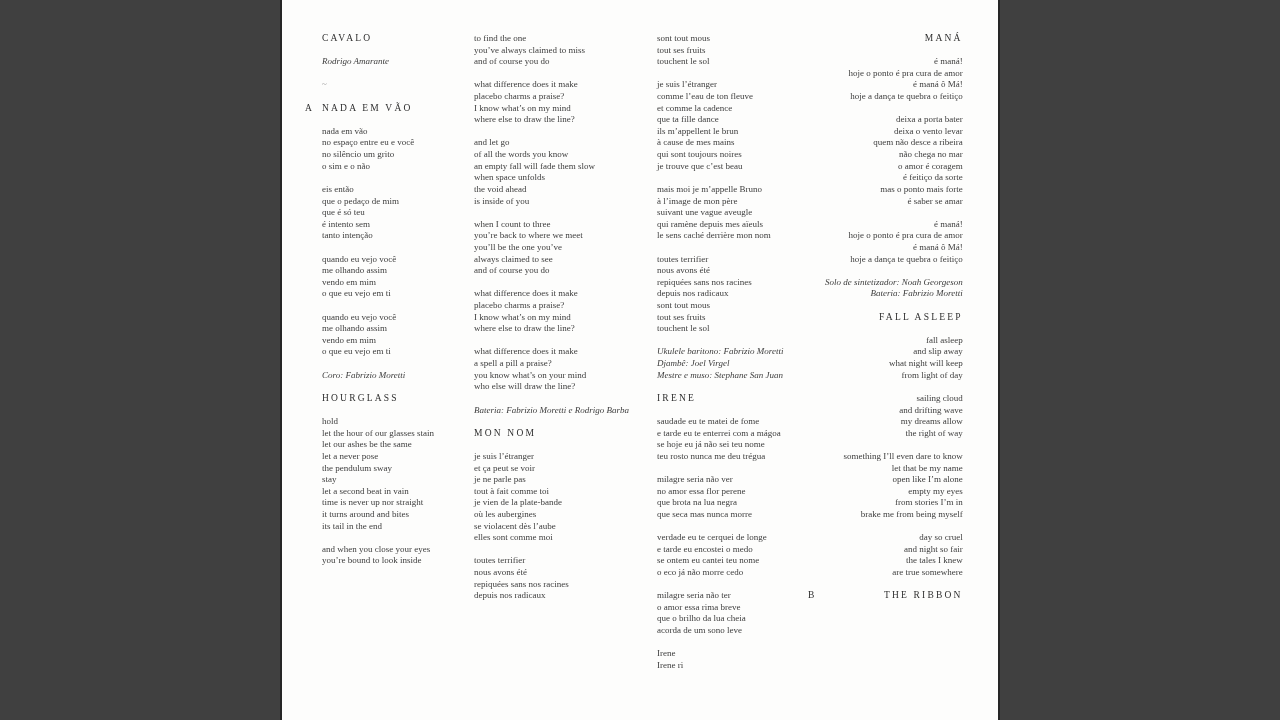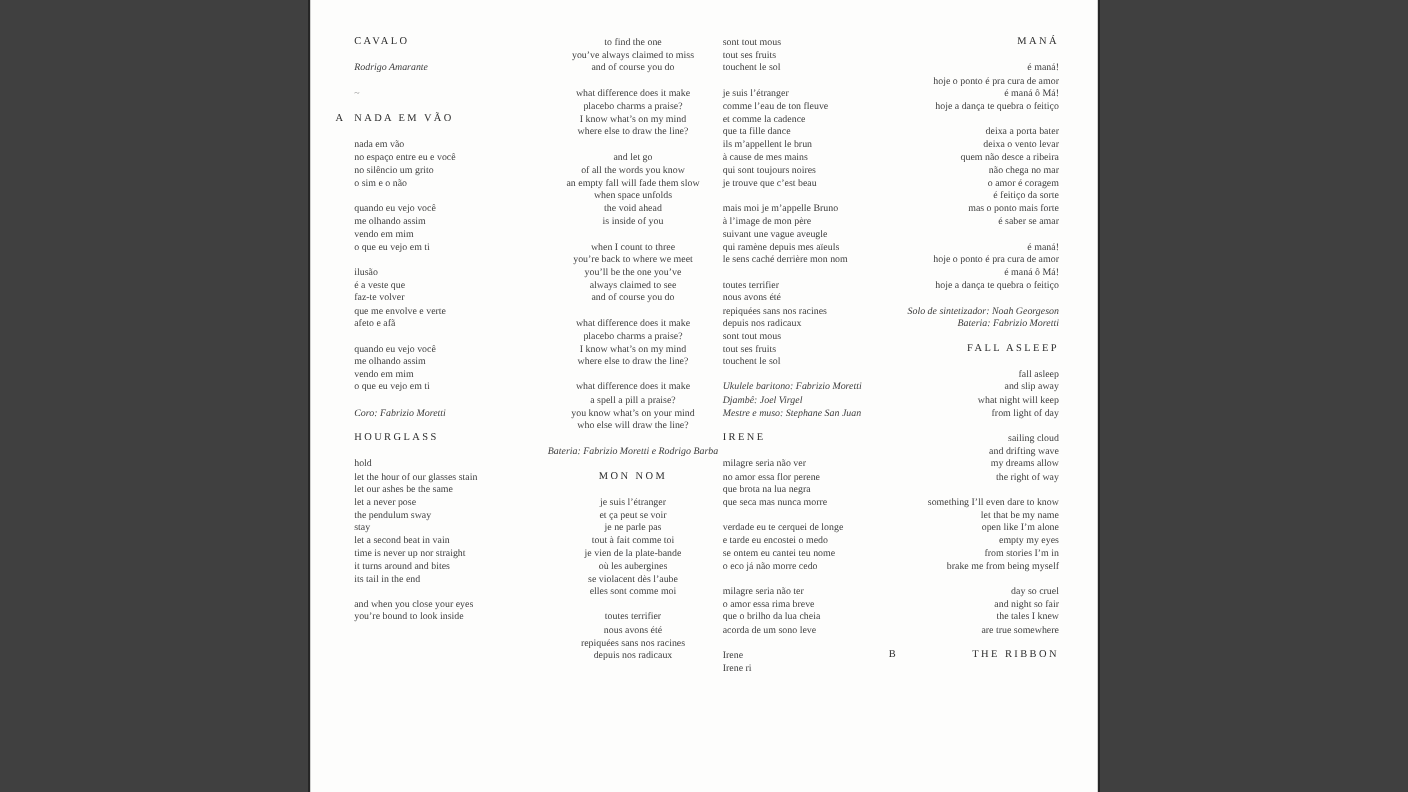--- a/index.html
+++ b/index.html
@@ -23,21 +23,21 @@
     border-left:2px solid #262626;border-right:2px solid #262626;
     box-sizing:border-box;
   }
   .col{
     position:absolute;top:33px;
     white-space:nowrap;
     color:var(--ink);
     font-size:9px;
   }
   .col-1{left:40px;}
-  .col-2{left:216px;text-align:center;}
+  .col-2{left:192px;}
   .col-3{left:375px;}
   .col-4{left:543px;text-align:right;}
   .line{line-height:11.62px;height:11.62px;}
   .block{margin-top:11.62px;position:relative;}
   .block:first-child{margin-top:0;}
   .block.title .line,
   .block.heading .line{
     letter-spacing:2.2px;
     color:var(--head);
     font-size:9.5px;
@@ -72,31 +72,31 @@
           <span class="marker">A</span>
           <div class="line">NADA EM VÃO</div>
         </div>
         <div class="block stanza">
           <div class="line">nada em vão</div>
           <div class="line">no espaço entre eu e você</div>
           <div class="line">no silêncio um grito</div>
           <div class="line">o sim e o não</div>
         </div>
         <div class="block stanza">
+          <div class="line">eis então</div>
+          <div class="line">que o pedaço de mim</div>
+          <div class="line">que é só teu</div>
+          <div class="line">é intento sem</div>
+          <div class="line">tanto intenção</div>
+        </div>
+        <div class="block stanza">
           <div class="line">quando eu vejo você</div>
           <div class="line">me olhando assim</div>
           <div class="line">vendo em mim</div>
           <div class="line">o que eu vejo em ti</div>
-        </div>
-        <div class="block stanza">
-          <div class="line">ilusão</div>
-          <div class="line">é a veste que</div>
-          <div class="line">faz-te volver</div>
-          <div class="line">que me envolve e verte</div>
-          <div class="line">afeto e afã</div>
         </div>
         <div class="block stanza">
           <div class="line">quando eu vejo você</div>
           <div class="line">me olhando assim</div>
           <div class="line">vendo em mim</div>
           <div class="line">o que eu vejo em ti</div>
         </div>
         <div class="block credit">
           <div class="line">Coro: Fabrizio Moretti</div>
         </div>
@@ -216,20 +216,26 @@
         </div>
         <div class="block credit">
           <div class="line">Ukulele baritono: Fabrizio Moretti</div>
           <div class="line">Djambê: Joel Virgel</div>
           <div class="line">Mestre e muso: Stephane San Juan</div>
         </div>
         <div class="block heading">
           <div class="line">IRENE</div>
         </div>
         <div class="block stanza">
+          <div class="line">saudade eu te matei de fome</div>
+          <div class="line">e tarde eu te enterrei com a mágoa</div>
+          <div class="line">se hoje eu já não sei teu nome</div>
+          <div class="line">teu rosto nunca me deu trégua</div>
+        </div>
+        <div class="block stanza">
           <div class="line">milagre seria não ver</div>
           <div class="line">no amor essa flor perene</div>
           <div class="line">que brota na lua negra</div>
           <div class="line">que seca mas nunca morre</div>
         </div>
         <div class="block stanza">
           <div class="line">verdade eu te cerquei de longe</div>
           <div class="line">e tarde eu encostei o medo</div>
           <div class="line">se ontem eu cantei teu nome</div>
           <div class="line">o eco já não morre cedo</div>

